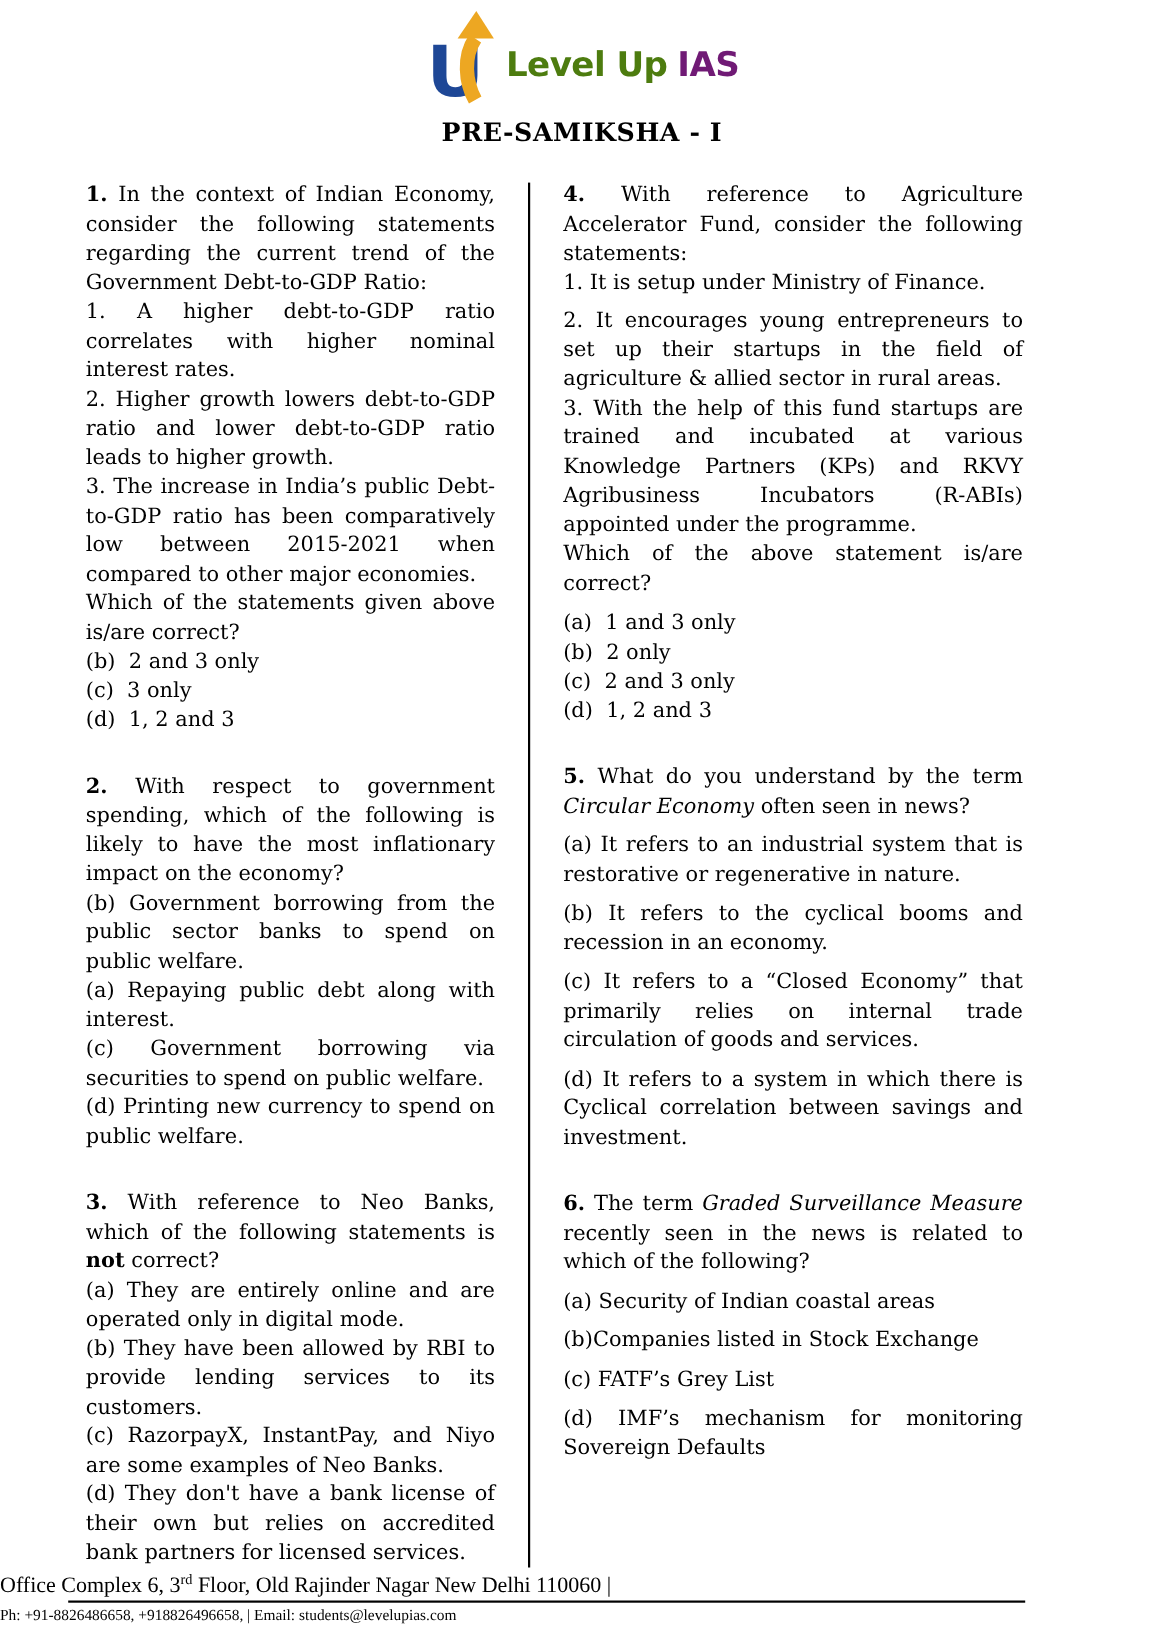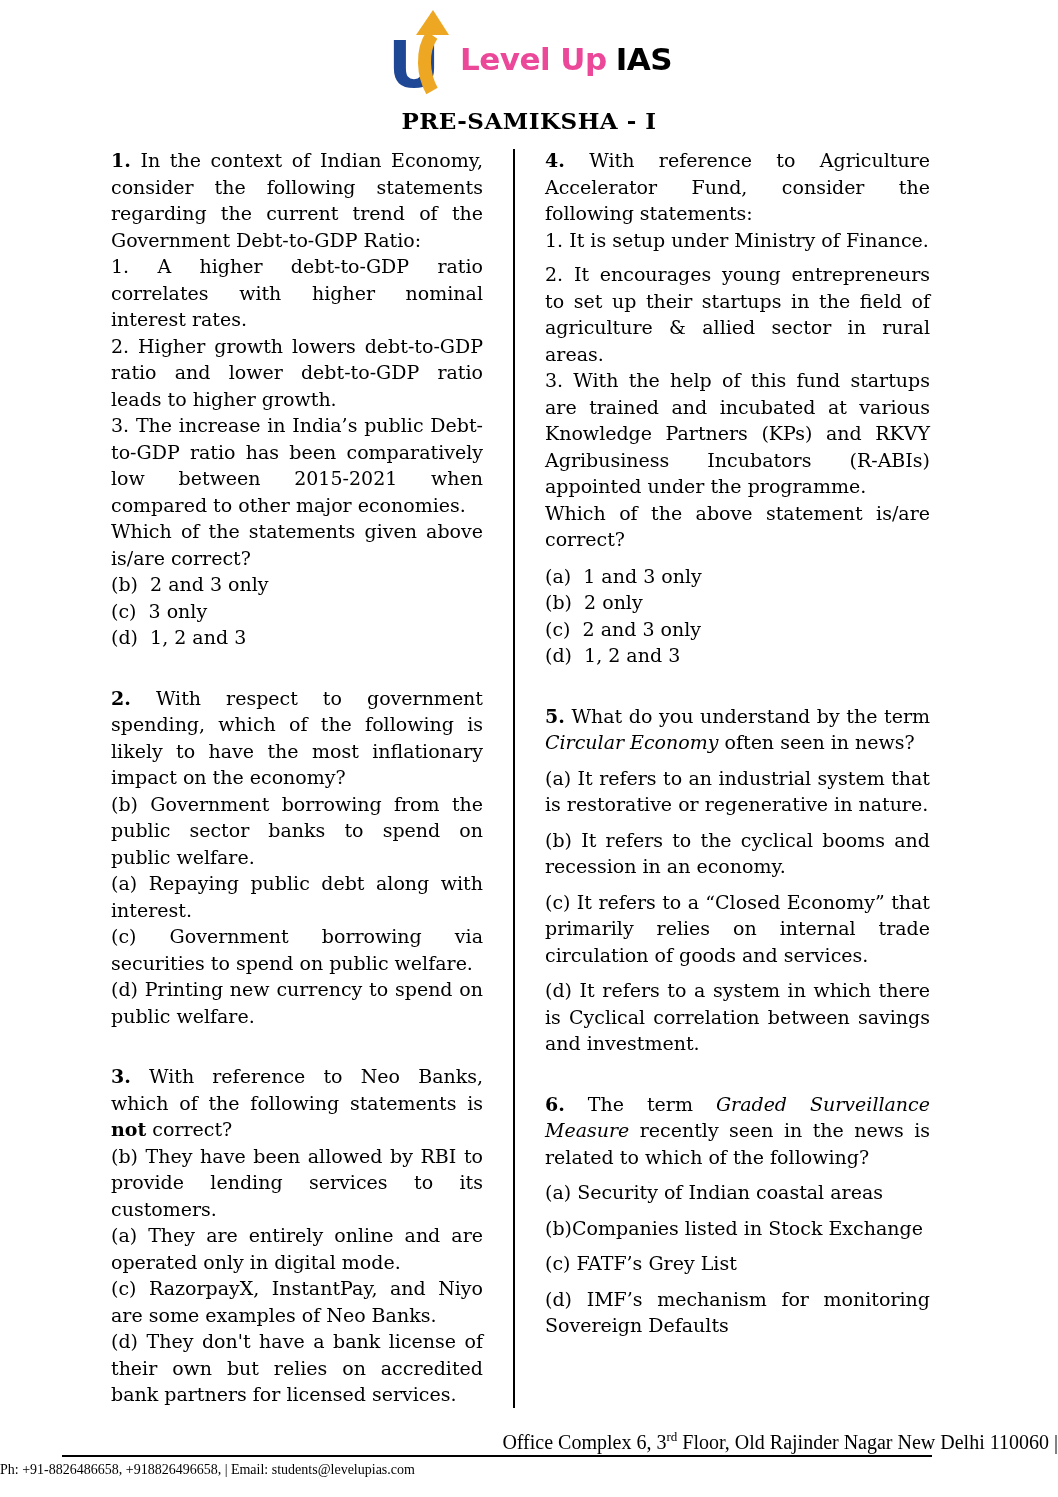--- a/index.html
+++ b/index.html
@@ -5,39 +5,39 @@
   * { margin:0; padding:0; box-sizing:border-box; }
   html,body { background:#ffffff; }
   body { width:1058px; font-family:"DejaVu Serif", serif; color:#000; }
   .page { position:relative; width:1058px; height:1497px; background:#fff; overflow:hidden; }
 
   
   .header { text-align:center; padding-top:6px; }
   .logo-row { display:flex; align-items:center; justify-content:center; height:88px; }
   .logo-mark { display:block; }
   .logo-text { font-family:"DejaVu Sans", sans-serif; font-weight:bold; font-size:31px; letter-spacing:-0.5px; margin-left:4px; padding-top:18px; }
-  .logo-levelup { color:#ec4899; }
-  .logo-ias { color:#000000; margin-left:9px; }
+  .logo-levelup { color:#4d7c0f; }
+  .logo-ias { color:#701a75; margin-left:9px; }
   .doc-title { font-size:23px; font-weight:bold; letter-spacing:0.5px; margin-top:13px; }
 
   
-  .content { display:flex; align-items:stretch; padding:0 128px 0 111px; margin-top:13px; min-height:1252px; }
+  .content { display:flex; align-items:stretch; padding:0 128px 0 78px; margin-top:30px; min-height:1252px; }
   .col { font-size:19px; line-height:26.5px; }
   .col-left  { width:372px; }
   .col-divider { width:2px; background:#000; margin:2px 30px 0 30px; }
   .col-right { flex:1; }
   .q { }
   .q + .q { margin-top:34px; }
   .para { text-align:justify; }
   .b { font-weight:bold; }
   .i { font-style:italic; }
 
   
   .footer { position:absolute; left:0; right:0; bottom:15px; font-family:"Liberation Serif", serif; }
-  .footer-address { text-align:right; font-size:20px; line-height:24px; }
+  .footer-address { text-align:left; font-size:20px; line-height:24px; }
   .footer-address sup { font-size:13px; }
   .footer-rule { border-top:2px solid #000; width:870px; margin:1px 0 1px 62px; height:0; }
   .footer-contact { text-align:left; font-size:14px; line-height:24px; }
 </style>
 </head>
 <body>
 
 <div class="page">
 
   <div class="header">
@@ -68,22 +68,22 @@
         </div>
         <div class="q">
           <p class="para"><span class="b">2.</span><span>  With respect to government spending, which of the following is likely to have the most inflationary impact on the economy?</span></p>
           <p class="para"><span>(b) Government borrowing from the public sector banks to spend on public welfare.</span></p>
           <p class="para"><span>(a) Repaying public debt along with interest.</span></p>
           <p class="para"><span>(c) Government borrowing via securities to spend on public welfare.</span></p>
           <p class="para"><span>(d) Printing new currency to spend on public welfare.</span></p>
         </div>
         <div class="q">
           <p class="para"><span class="b">3.</span><span> With reference to Neo Banks, which of the following statements is </span><span class="b">not</span><span> correct?</span></p>
+          <p class="para"><span>(a) They are entirely online and are operated only in digital mode.</span></p>
           <p class="para"><span>(b) They have been allowed by RBI to provide lending services to its customers.</span></p>
-          <p class="para"><span>(a) They are entirely online and are operated only in digital mode.</span></p>
           <p class="para"><span>(c) RazorpayX, InstantPay, and Niyo are some examples of Neo Banks.</span></p>
           <p class="para"><span>(d) They don't have a bank license of their own but relies on accredited bank partners for licensed services.</span></p>
         </div>
       </div>
     <div class="col-divider"></div>
     <div class="col col-right" id="col-right">
         <div class="q">
           <p class="para"><span class="b">4.</span><span>  With reference to Agriculture Accelerator Fund, consider the following statements:</span></p>
           <p class="para" style="margin-bottom: 8px;"><span>1. It is setup under Ministry of Finance.</span></p>
           <p class="para"><span>2. It encourages young entrepreneurs to set up their startups in the field of agriculture &amp; allied sector in rural areas.</span></p>

